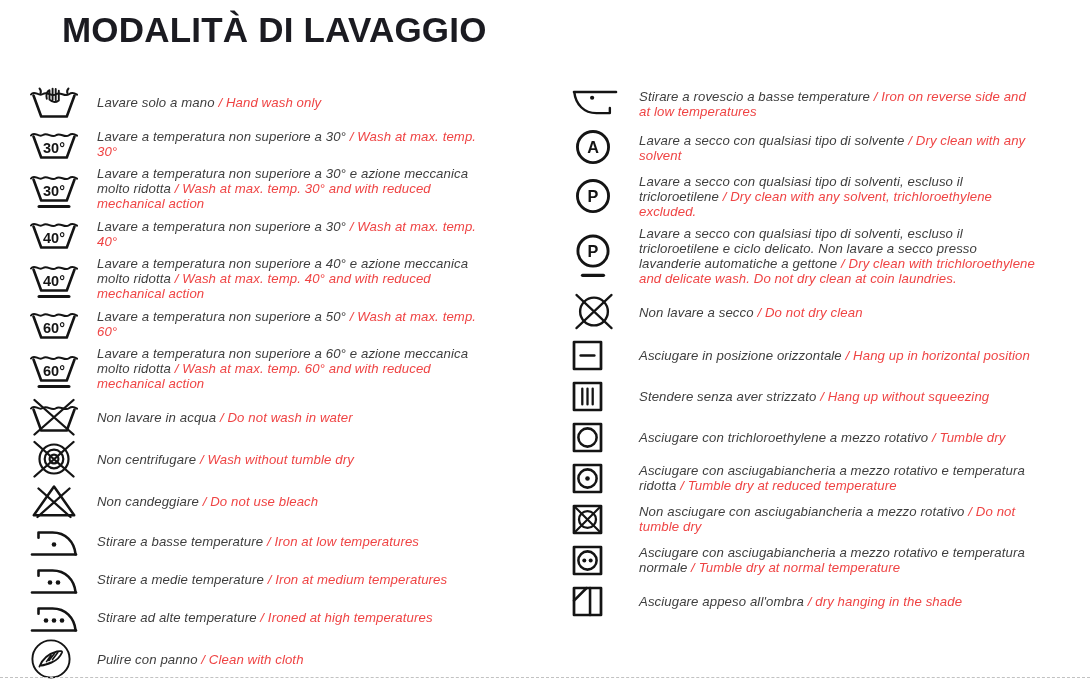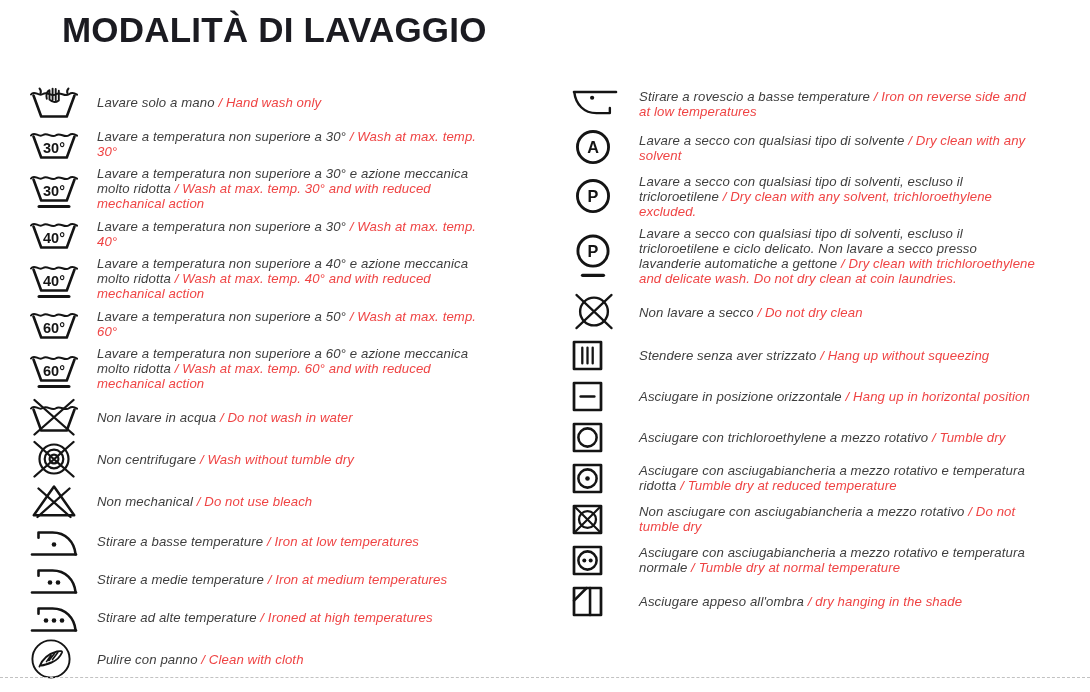--- a/index.html
+++ b/index.html
@@ -184,21 +184,21 @@
     </div>
 
     <div class="row">
       <div class="icon-cell">
         <svg class="glyph" width="48" height="38" viewBox="0 0 48 38">
           <path class="s25" d="M24 4.5 L3.8 33.2 L44.2 33.2 Z"></path>
           <path class="s23" d="M8.5 6.5 L40.5 35 M39.5 6.5 L7.5 35"></path>
         </svg>
       </div>
       <div class="desc">
-        <span class="it">Non mechanical</span>
+        <span class="it">Non candeggiare</span>
         <span class="en">/ Do not use bleach</span>
       </div>
     </div>
 
     <div class="row">
       <div class="icon-cell">
         <svg class="glyph" width="48" height="33" viewBox="0 0 48 33">
           <use href="#iron"></use>
           <circle class="fl" cx="24" cy="19.5" r="2.3"></circle>
         </svg>
@@ -318,43 +318,43 @@
           <circle class="s25" cx="23" cy="19.5" r="14.6"></circle>
           <path class="s23" d="M4.5 2 L41.5 37 M41.5 2 L4.5 37"></path>
         </svg>
       </div>
       <div class="desc">
         <span class="it">Non lavare a secco</span>
         <span class="en">/ Do not dry clean</span>
       </div>
     </div>
 
+    <div class="row gap">
+      <div class="icon-cell">
+        <svg class="glyph" width="31" height="31" viewBox="0 0 34 34">
+          <use href="#sq" class="s3"></use>
+          <path class="s28" d="M9.5 17 L24.5 17"></path>
+        </svg>
+      </div>
+      <div class="desc">
+        <span class="it">Asciugare in posizione orizzontale</span>
+        <span class="en">/ Hang up in horizontal position</span>
+      </div>
+    </div>
+
     <div class="row">
       <div class="icon-cell">
         <svg class="glyph" width="31" height="31" viewBox="0 0 34 34">
           <use href="#sq" class="s3"></use>
           <path class="s25" d="M11.3 8.3 L11.3 25.7 M17 8.3 L17 25.7 M22.7 8.3 L22.7 25.7"></path>
         </svg>
       </div>
       <div class="desc">
         <span class="it">Stendere senza aver strizzato</span>
         <span class="en">/ Hang up without squeezing</span>
-      </div>
-    </div>
-
-    <div class="row gap">
-      <div class="icon-cell">
-        <svg class="glyph" width="31" height="31" viewBox="0 0 34 34">
-          <use href="#sq" class="s3"></use>
-          <path class="s28" d="M9.5 17 L24.5 17"></path>
-        </svg>
-      </div>
-      <div class="desc">
-        <span class="it">Asciugare in posizione orizzontale</span>
-        <span class="en">/ Hang up in horizontal position</span>
       </div>
     </div>
 
     <div class="row gap">
       <div class="icon-cell">
         <svg class="glyph" width="31" height="31" viewBox="0 0 34 34">
           <use href="#sq" class="s3"></use>
           <use href="#sqc" class="s28"></use>
         </svg>
       </div>

